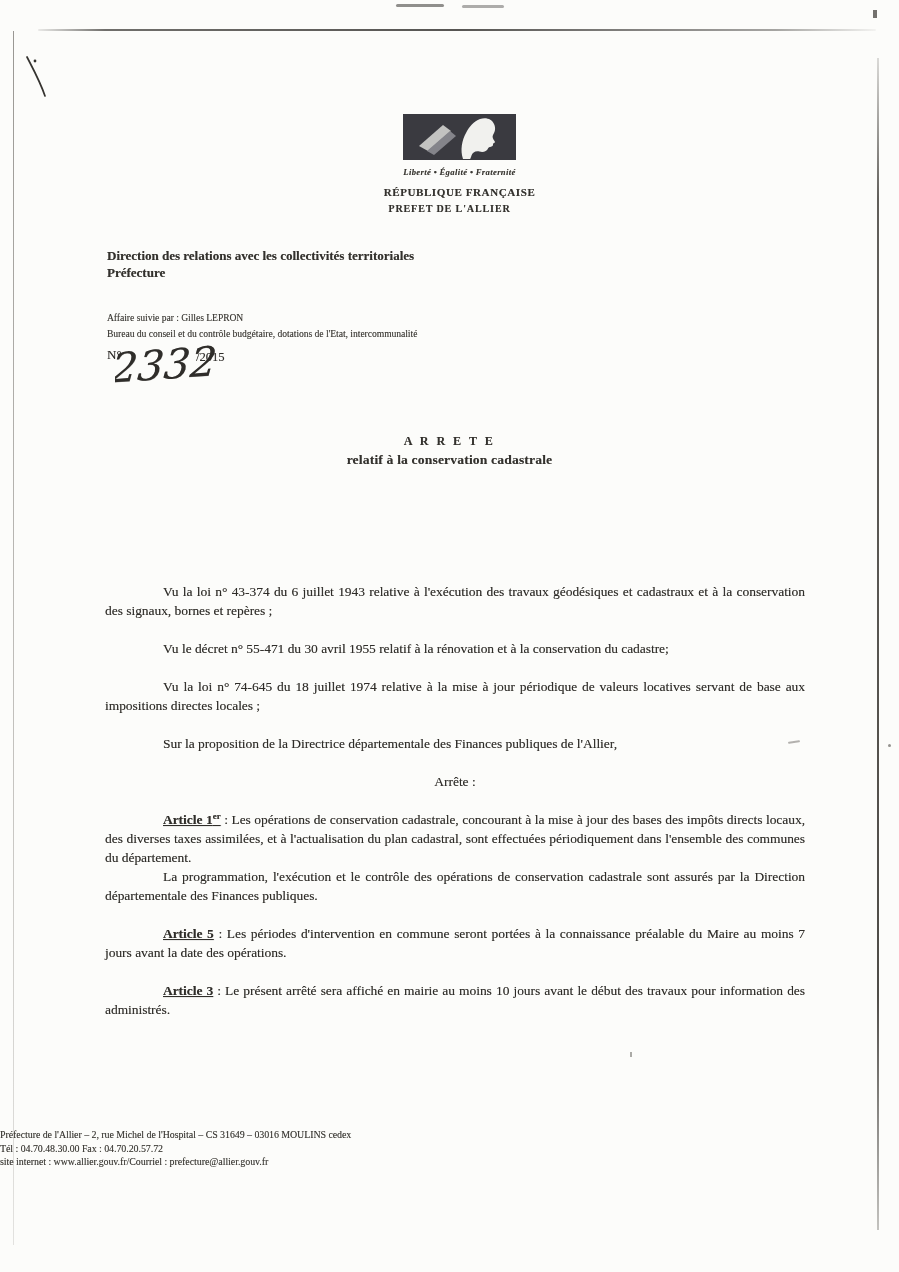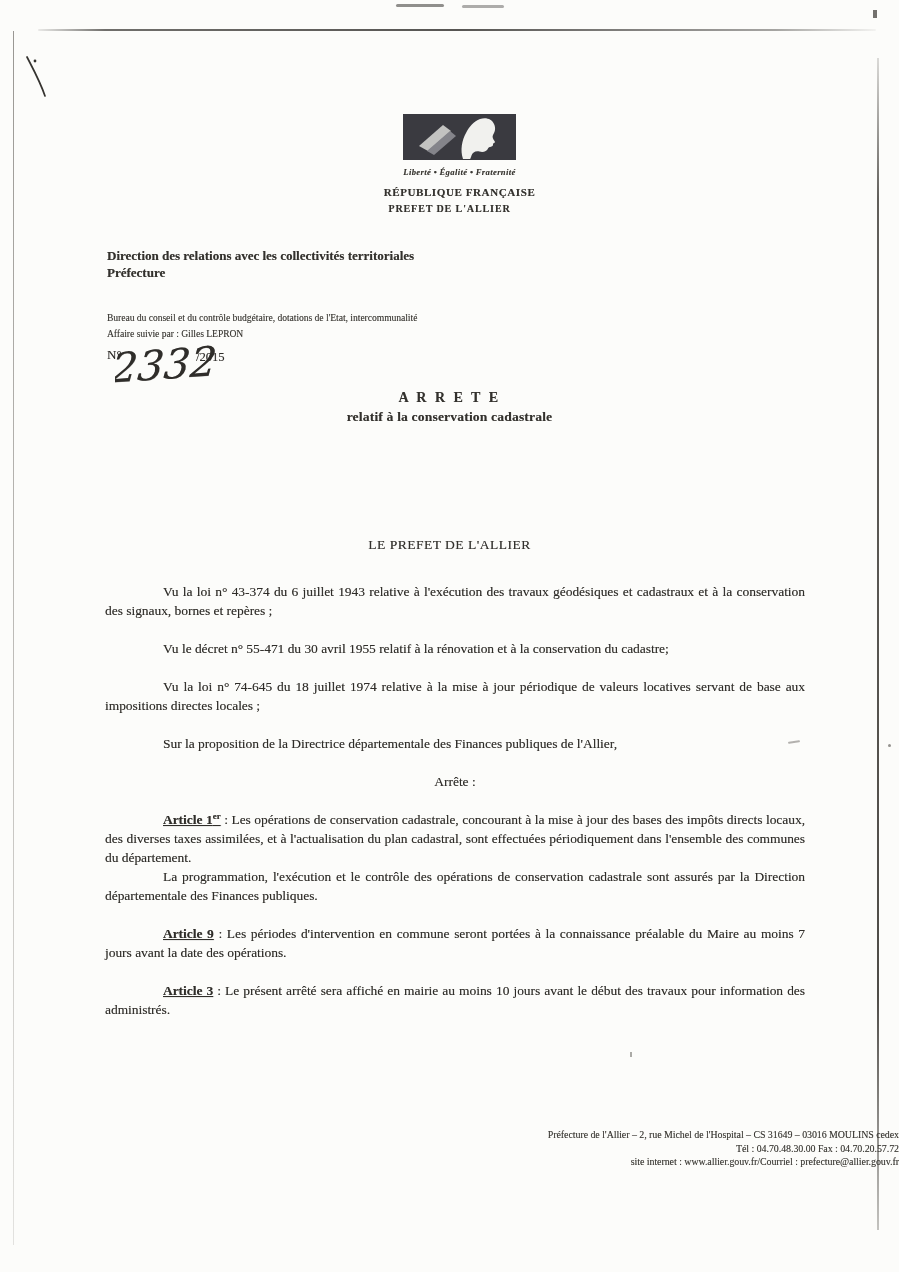--- a/index.html
+++ b/index.html
@@ -56,21 +56,21 @@
   .service-block { position: absolute; left: 107px; top: 247px; font-size: 13px; font-weight: 700; line-height: 17px; color: #33312d; }
   .bureau-block { position: absolute; left: 107px; top: 311px; font-size: 9.5px; line-height: 15.5px; color: #3c3a35; }
 
   .numero-row { position: absolute; left: 107px; top: 344px; width: 240px; height: 62px; }
   .numero-prefix { position: absolute; left: 0; top: 3px; font-size: 13px; }
   .numero-hand { position: absolute; left: 8px; top: -6px; }
   .numero-suffix { position: absolute; left: 89px; top: 6px; font-size: 12.5px; }
 
   
   .doc-title { position: absolute; top: 390px; left: 0; width: 100%; text-align: center; font-weight: 700; color: #33312d; }
-  .doc-title .l1 { font-size: 14px; letter-spacing: 2.5px; }
+  .doc-title .l1 { font-size: 12px; letter-spacing: 2.5px; margin-top: 44px; }
   .doc-title .l2 { font-size: 13.5px; margin-top: 3px; letter-spacing: 0.2px; }
 
   .prefet-heading {
     position: absolute; top: 537px; left: 0; width: 100%;
     text-align: center; font-size: 13.5px; letter-spacing: 0.5px; color: #33312d;
   }
 
   
   .doc-body {
     position: absolute; left: 105px; top: 582px; width: 700px;
@@ -78,21 +78,21 @@
   }
   .doc-body p { margin: 0 0 19px 0; text-indent: 58px; }
   .doc-body p.no-gap { margin-bottom: 0; }
   .doc-body p.centered { text-align: center; text-indent: 0; }
   .article-label { font-weight: 700; text-decoration: underline; }
   .article-label sup { font-size: 9px; line-height: 0; }
 
   
   .doc-footer {
     position: absolute; top: 1128px; left: 0; width: 100%;
-    text-align: right; font-size: 9.8px; line-height: 13.5px; color: #3a3833;
+    text-align: left; font-size: 9.8px; line-height: 13.5px; color: #3a3833;
   }
 </style>
 </head>
 <body>
 
 <div class="page">
 
   <div class="artifact top-scan-line"></div>
   <div class="artifact left-scan-line"></div>
   <div class="artifact right-scan-line"></div>
@@ -122,48 +122,47 @@
   </div>
 
   <div class="prefet-line">PREFET DE L'ALLIER</div>
 
   <div class="service-block">
     <div>Direction des relations avec les collectivités territoriales</div>
     <div>Préfecture</div>
   </div>
 
   <div class="bureau-block">
+    <div>Affaire suivie par : Gilles LEPRON</div>
     <div>Bureau du conseil et du contrôle budgétaire, dotations de l'Etat, intercommunalité</div>
-    <div>Affaire suivie par : Gilles LEPRON</div>
   </div>
 
   <div class="numero-row">
     <span class="numero-prefix">N°</span>
     <svg class="numero-hand" width="120" height="66" viewBox="0 0 120 66">
       <text x="2" y="44" transform="skewX(-9) rotate(-4 10 40)" font-family="DejaVu Serif, serif" font-style="italic" font-size="41" fill="#2f2d2a">2332</text>
     </svg>
     <span class="numero-suffix">/2015</span>
   </div>
 
   <div class="doc-title">
     <div class="l1">A R R E T E</div>
     <div class="l2">relatif à la conservation cadastrale</div>
   </div>
 
-  <div class="prefet-heading">LE PREFET DE L'ALLIER</div>
 
   <div class="doc-body">
     <p>Vu la loi n° 43-374 du 6 juillet 1943 relative à l'exécution des travaux géodésiques et cadastraux et à la conservation des signaux, bornes et repères ;</p>
     <p>Vu le décret n° 55-471 du 30 avril 1955 relatif à la rénovation et à la conservation du cadastre;</p>
     <p>Vu la loi n° 74-645 du 18 juillet 1974 relative à la mise à jour périodique de valeurs locatives servant de base aux impositions directes locales ;</p>
     <p>Sur la proposition de la Directrice départementale des Finances publiques de l'Allier,</p>
     <p class="centered">Arrête :</p>
     <p class="no-gap"><span class="article-label"><span>Article 1</span><sup>er</sup></span><span> : Les opérations de conservation cadastrale, concourant à la mise à jour des bases des impôts directs locaux, des diverses taxes assimilées, et à l'actualisation du plan cadastral, sont effectuées périodiquement dans l'ensemble des communes du département.</span></p>
     <p>La programmation, l'exécution et le contrôle des opérations de conservation cadastrale sont assurés par la Direction départementale des Finances publiques.</p>
-    <p><span class="article-label">Article 9</span><span> : Les périodes d'intervention en commune seront portées à la connaissance préalable du Maire au moins 7 jours avant la date des opérations.</span></p>
+    <p><span class="article-label">Article 5</span><span> : Les périodes d'intervention en commune seront portées à la connaissance préalable du Maire au moins 7 jours avant la date des opérations.</span></p>
     <p><span class="article-label">Article 3</span><span> : Le présent arrêté sera affiché en mairie au moins 10 jours avant le début des travaux pour information des administrés.</span></p>
   </div>
 
   <div class="doc-footer">
     <div>Préfecture de l'Allier – 2, rue Michel de l'Hospital – CS 31649 – 03016 MOULINS cedex</div>
     <div>Tél : 04.70.48.30.00 Fax : 04.70.20.57.72</div>
     <div>site internet : www.allier.gouv.fr/Courriel : prefecture@allier.gouv.fr</div>
   </div>
 
 </div>

